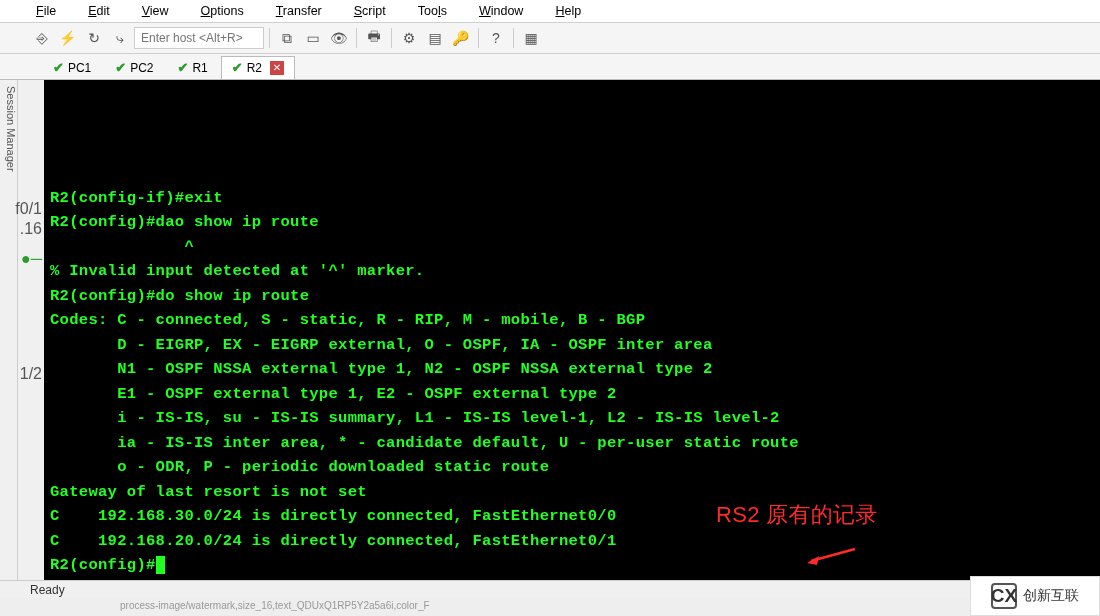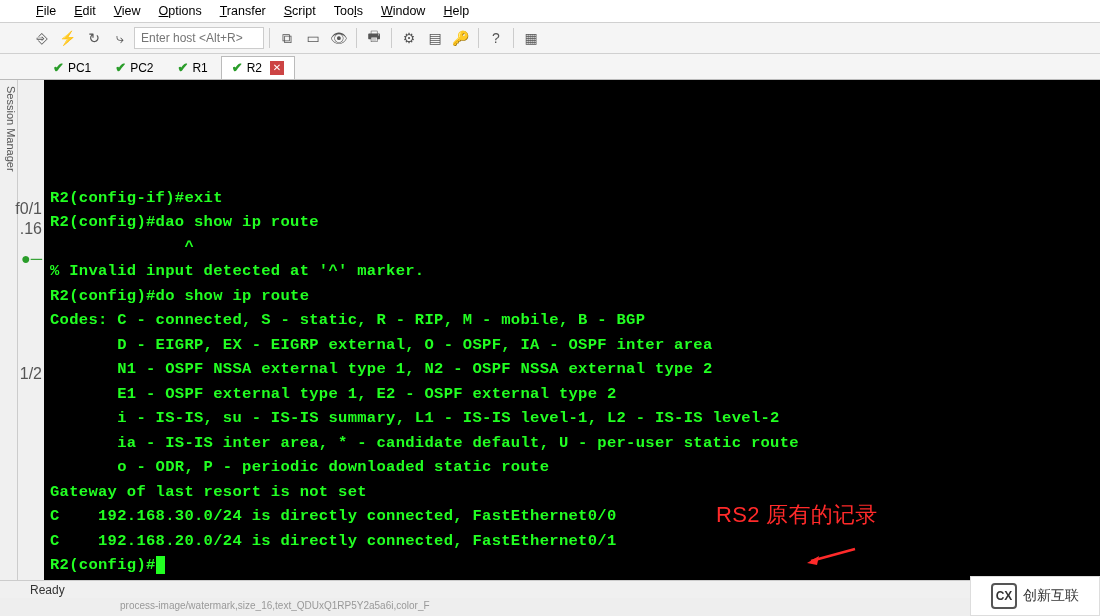--- a/index.html
+++ b/index.html
@@ -10,21 +10,21 @@
       width: 1100px;
       height: 616px;
       overflow: hidden;
       position: relative;
     }
     .menubar {
       background: #fff;
       border-bottom: 1px solid #d0d0d0;
       padding: 1px 30px;
       display: flex;
-      gap: 6px;
+      gap: 20px;
       font-size: 12.5px;
     }
     .menubar span {
       padding: 3px 6px;
       cursor: default;
     }
     .menubar span u { text-decoration: underline; }
     .toolbar {
       background: #f5f5f5;
       border-bottom: 1px solid #d0d0d0;
@@ -201,21 +201,21 @@
     }
     .logo-badge .logo-mark {
       width: 26px;
       height: 26px;
       border: 2px solid #555;
       border-radius: 4px;
       display: flex;
       align-items: center;
       justify-content: center;
       font-weight: bold;
-      font-size: 12px;
+      font-size: 19px;
     }
   </style>
 </head>
 <body>
 
 <div class="menubar">
   <span><u>F</u>ile</span>
   <span><u>E</u>dit</span>
   <span><u>V</u>iew</span>
   <span><u>O</u>ptions</span>

